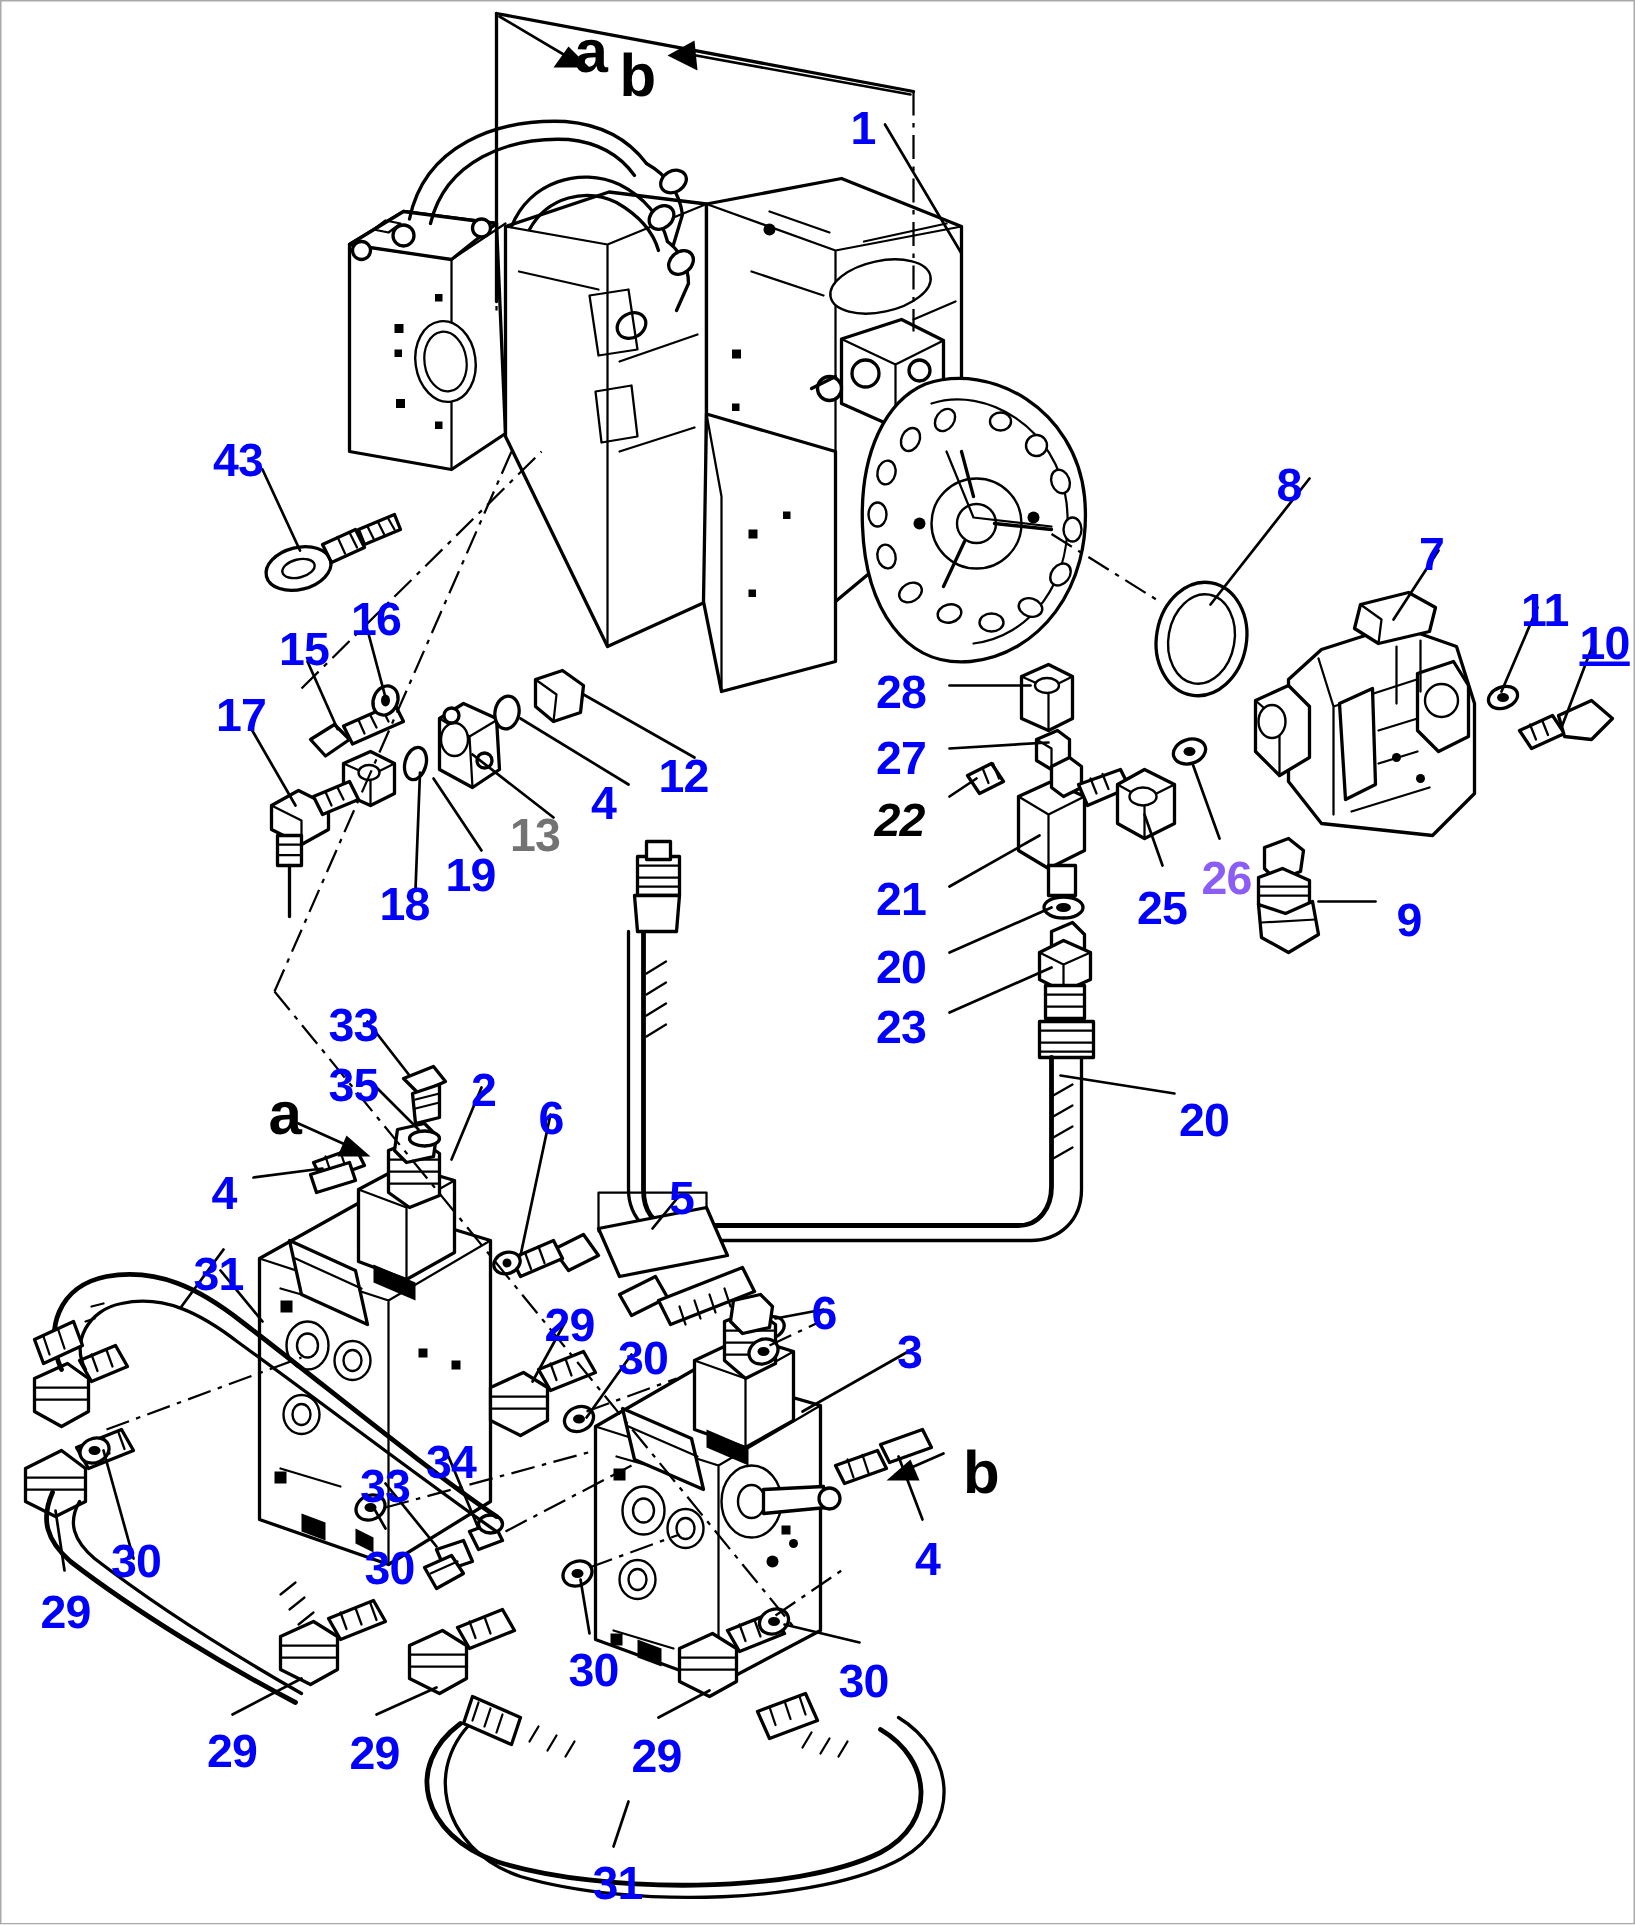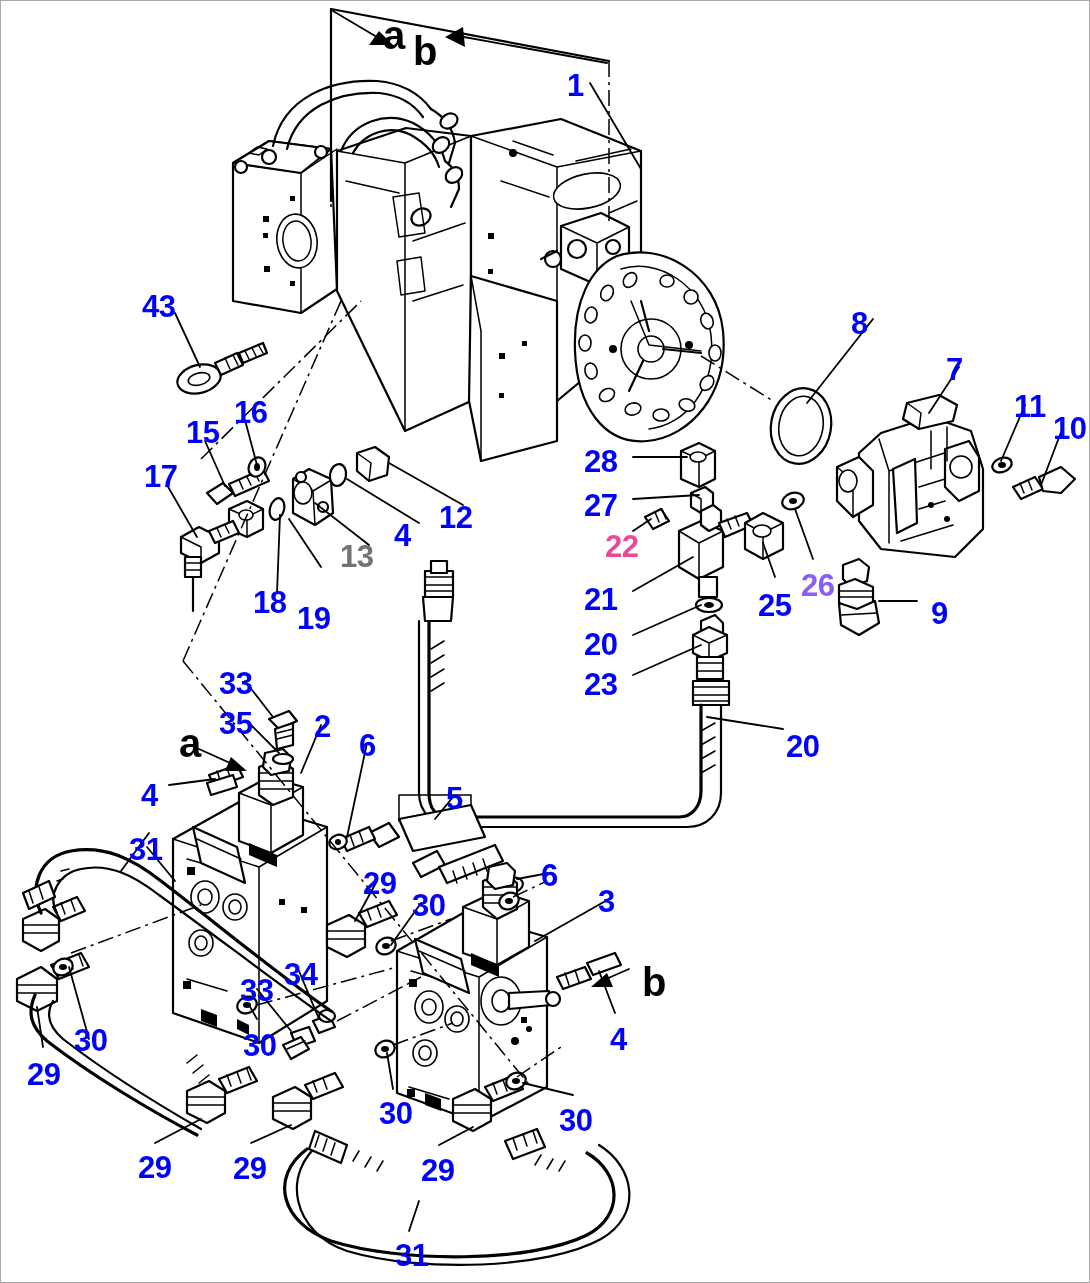--- a/index.html
+++ b/index.html
@@ -557,37 +557,37 @@
       <path class="dash" d="M336,1020 L420,976"></path>
     </g>
   </svg>
 
   <div id="callout-layer">
       <div class="callout" style="left: 566px; top: 69px; color: rgb(0, 0, 255);">1</div>
       <div class="callout" style="left: 141px; top: 290px; color: rgb(0, 0, 255);">43</div>
       <div class="callout" style="left: 850px; top: 307px; color: rgb(0, 0, 255);">8</div>
       <div class="callout" style="left: 945px; top: 353px; color: rgb(0, 0, 255);">7</div>
       <div class="callout" style="left: 1013px; top: 390px; color: rgb(0, 0, 255);">11</div>
-      <div class="callout" style="left: 1052px; top: 412px; color: rgb(0, 0, 255);">10</div>
+      <div class="callout" style="left: 1052px; top: 412px; color: rgb(0, 0, 255); text-decoration: underline;">10</div>
       <div class="callout" style="left: 233px; top: 396px; color: rgb(0, 0, 255);">16</div>
       <div class="callout" style="left: 185px; top: 416px; color: rgb(0, 0, 255);">15</div>
       <div class="callout" style="left: 143px; top: 460px; color: rgb(0, 0, 255);">17</div>
       <div class="callout" style="left: 583px; top: 445px; color: rgb(0, 0, 255); text-align: right;">28</div>
       <div class="callout" style="left: 583px; top: 489px; color: rgb(0, 0, 255);">27</div>
-      <div class="callout" style="left: 604px; top: 530px; color: #ec4899;">22</div>
+      <div class="callout" style="left: 582px; top: 530px; color: #000000; font-style: italic;">22</div>
       <div class="callout" style="left: 583px; top: 583px; color: rgb(0, 0, 255);">21</div>
       <div class="callout" style="left: 583px; top: 628px; color: rgb(0, 0, 255);">20</div>
       <div class="callout" style="left: 583px; top: 668px; color: rgb(0, 0, 255);">23</div>
       <div class="callout" style="left: 757px; top: 589px; color: rgb(0, 0, 255);">25</div>
       <div class="callout" style="left: 800px; top: 569px; color: #8b5cf6;">26</div>
       <div class="callout" style="left: 930px; top: 597px; color: rgb(0, 0, 255);">9</div>
       <div class="callout" style="left: 438px; top: 501px; color: rgb(0, 0, 255);">12</div>
       <div class="callout" style="left: 393px; top: 519px; color: rgb(0, 0, 255);">4</div>
       <div class="callout" style="left: 339px; top: 540px; color: #737373;">13</div>
-      <div class="callout" style="left: 296px; top: 567px; color: rgb(0, 0, 255); margin-top: 35px;">19</div>
+      <div class="callout" style="left: 296px; top: 567px; color: rgb(0, 0, 255);">19</div>
       <div class="callout" style="left: 252px; top: 586px; color: rgb(0, 0, 255);">18</div>
       <div class="callout" style="left: 785px; top: 730px; color: rgb(0, 0, 255);">20</div>
       <div class="callout" style="left: 218px; top: 667px; color: rgb(0, 0, 255);">33</div>
       <div class="callout" style="left: 218px; top: 707px; color: rgb(0, 0, 255);">35</div>
       <div class="callout" style="left: 313px; top: 710px; color: rgb(0, 0, 255);">2</div>
       <div class="callout" style="left: 358px; top: 729px; color: rgb(0, 0, 255);">6</div>
       <div class="callout" style="left: 140px; top: 779px; color: rgb(0, 0, 255);">4</div>
       <div class="callout" style="left: 445px; top: 782px; color: rgb(0, 0, 255);">5</div>
       <div class="callout" style="left: 128px; top: 833px; color: rgb(0, 0, 255);">31</div>
       <div class="callout" style="left: 362px; top: 867px; color: rgb(0, 0, 255);">29</div>

